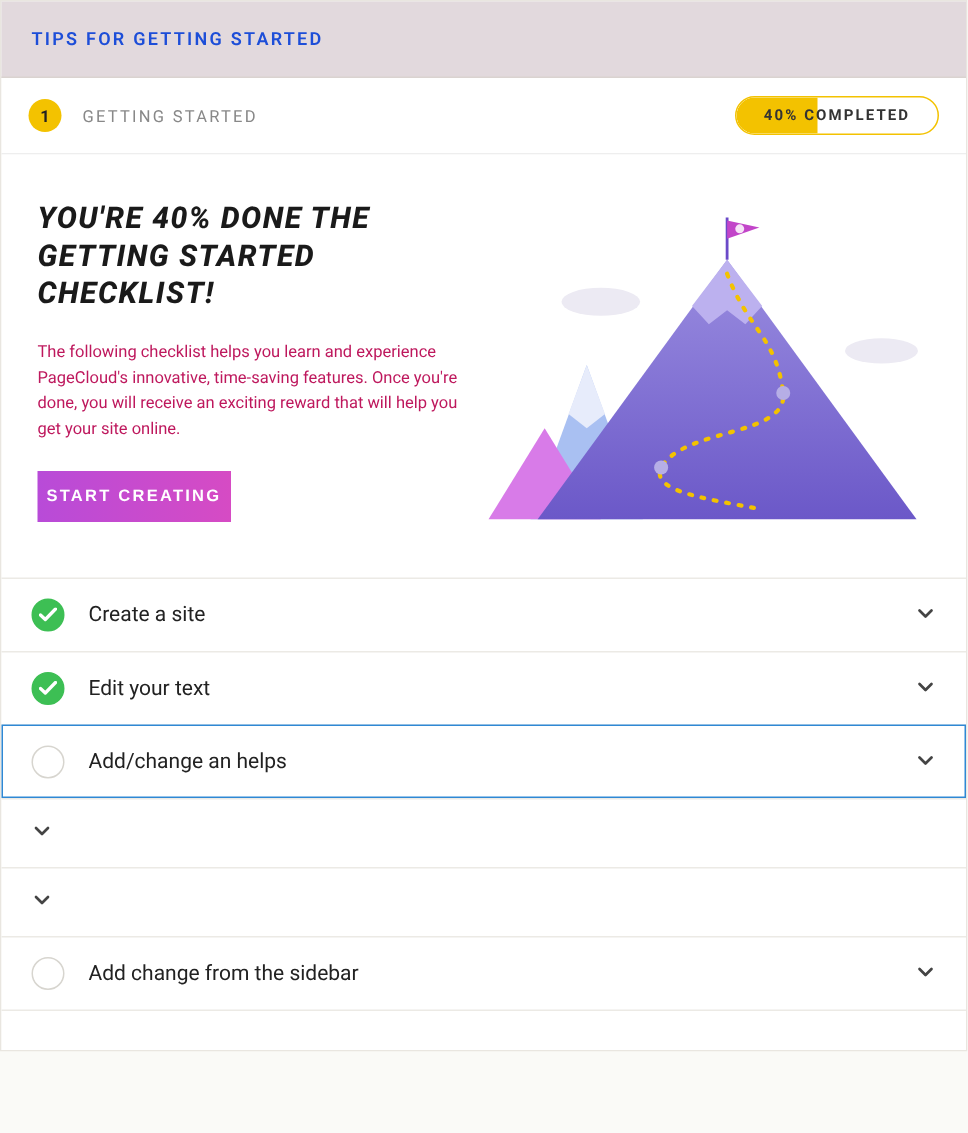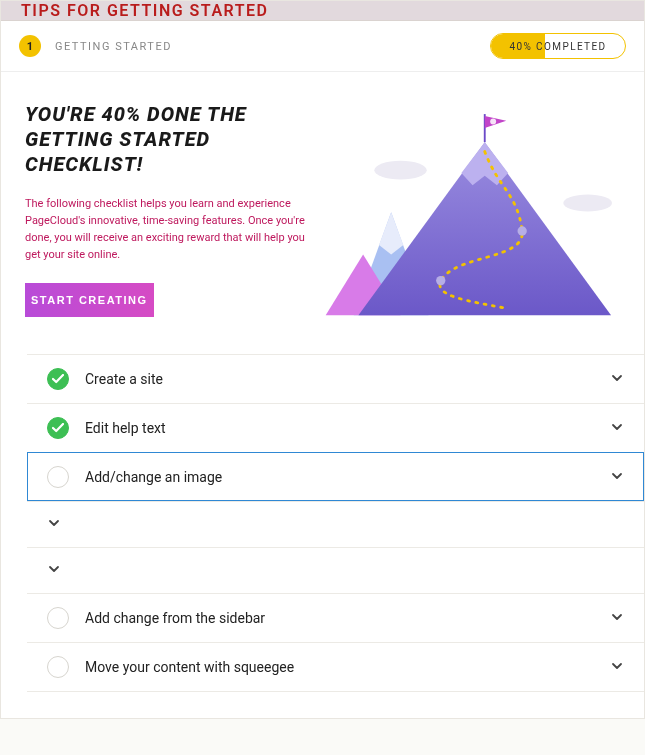--- a/index.html
+++ b/index.html
@@ -4,26 +4,26 @@
 <style>
   * { box-sizing: border-box; margin: 0; padding: 0; }
   body {
     font-family: -apple-system, BlinkMacSystemFont, "Segoe UI", Roboto, Helvetica, Arial, sans-serif;
     background: #fafaf7;
     color: #222;
     width: 645px;
   }
   .panel { border: 1px solid #e9e6e0; background:#fbfaf8; }
   .topbar {
-    padding: 0 20px;
+    padding: 18px 20px;
     background: #e2d9dd;
     border-bottom: 1px solid #dad3d0;
-    font-size: 16px;
+    font-size: 12px;
     letter-spacing: 1.5px;
-    color: #b91c1c;
+    color: #1d4ed8;
     font-weight: 600;
   }
   .stepbar {
     display:flex; align-items:center; justify-content:space-between;
     padding: 12px 18px;
     background:#fff;
     border-bottom:1px solid #eee;
   }
   .step-left { display:flex; align-items:center; gap:14px; }
   .step-badge {
@@ -34,21 +34,21 @@
   .step-label { font-size:11px; letter-spacing:1.5px; color:#888; font-weight:400; }
   .progress-pill {
     position:relative; width:136px; height:26px; border-radius:20px;
     border:1.5px solid #f3c200; overflow:hidden; background:#fff;
   }
   .progress-fill {
     position:absolute; left:0; top:0; bottom:0; width:40%; background:#f3c200; border-radius:20px 0 0 20px;
   }
   .progress-text {
     position:absolute; inset:0; display:flex; align-items:center; justify-content:center;
-    font-size:10px; letter-spacing:1.4px; color:#333; font-weight:400;
+    font-size:10px; letter-spacing:1.4px; color:#333; font-weight:700;
   }
 
   .hero { display:flex; gap:10px; padding:30px 24px 22px; background:#fff; }
   .hero-left { flex:0 0 48%; }
   .hero h1 {
     font-size:20px; line-height:1.25; letter-spacing:1px; font-weight:800; color:#1a1a1a;
     text-transform:uppercase;
     font-style:italic;
   }
   .hero p { margin-top:18px; font-size:11px; line-height:1.55; color:#be185d; max-width:290px; }
@@ -56,21 +56,21 @@
     margin-top:20px; display:inline-block; padding:11px 6px;
     background: linear-gradient(90deg,#b84bd8,#d64bc4);
     color:#fff; font-size:11px; letter-spacing:1.5px; font-weight:700;
     border:none; cursor:pointer;
   }
   .hero-right { flex:1; position:relative; min-height:230px; overflow:hidden; }
 
   .list { background:#fff; }
   .item {
     display:flex; align-items:center; justify-content:space-between;
-    padding:13px 20px; border-top:1px solid #eceae5; cursor:pointer;margin-left:26px;
+    padding:13px 20px; border-top:1px solid #eceae5; cursor:pointer;
   }
   .item-left { display:flex; align-items:center; gap:16px; }
   .status {
     width:22px; height:22px; border-radius:50%; border:1.5px solid #d7d5cf;
     display:flex; align-items:center; justify-content:center;
     flex-shrink:0;
   }
   .status.done { background:#3dbf54; border-color:#3dbf54; }
   .status.done svg { display:block; }
   .status svg { display:none; }
@@ -151,30 +151,30 @@
             <path d="M3 5 L7 9 L11 5" stroke="#444" stroke-width="1.8" fill="none" stroke-linecap="round" stroke-linejoin="round"></path>
           </svg></span>
       </div>
       <div class="item">
         <div class="item-left">
           <div class="status done">
             <svg width="12" height="10" viewBox="0 0 12 10">
               <path d="M1 5 L4.2 8 L11 1" stroke="#fff" stroke-width="2.2" fill="none" stroke-linecap="round" stroke-linejoin="round"></path>
             </svg>
           </div>
-          <span class="item-label">Edit help text</span>
+          <span class="item-label">Edit your text</span>
         </div>
         <span class="chev"><svg width="14" height="14" viewBox="0 0 14 14">
             <path d="M3 5 L7 9 L11 5" stroke="#444" stroke-width="1.8" fill="none" stroke-linecap="round" stroke-linejoin="round"></path>
           </svg></span>
       </div>
       <div class="item selected">
         <div class="item-left">
           <div class="status"></div>
-          <span class="item-label">Add/change an image</span>
+          <span class="item-label">Add/change an helps</span>
         </div>
         <span class="chev"><svg width="14" height="14" viewBox="0 0 14 14">
             <path d="M3 5 L7 9 L11 5" stroke="#444" stroke-width="1.8" fill="none" stroke-linecap="round" stroke-linejoin="round"></path>
           </svg></span>
       </div>
       <div class="item">
         <span class="chev"><svg width="14" height="14" viewBox="0 0 14 14">
             <path d="M3 5 L7 9 L11 5" stroke="#444" stroke-width="1.8" fill="none" stroke-linecap="round" stroke-linejoin="round"></path>
           </svg></span>
       </div>
@@ -185,25 +185,16 @@
       </div>
       <div class="item">
         <div class="item-left">
           <div class="status"></div>
           <span class="item-label">Add change from the sidebar</span>
         </div>
         <span class="chev"><svg width="14" height="14" viewBox="0 0 14 14">
             <path d="M3 5 L7 9 L11 5" stroke="#444" stroke-width="1.8" fill="none" stroke-linecap="round" stroke-linejoin="round"></path>
           </svg></span>
       </div>
-      <div class="item">
-        <div class="item-left">
-          <div class="status"></div>
-          <span class="item-label">Move your content with squeegee</span>
-        </div>
-        <span class="chev"><svg width="14" height="14" viewBox="0 0 14 14">
-            <path d="M3 5 L7 9 L11 5" stroke="#444" stroke-width="1.8" fill="none" stroke-linecap="round" stroke-linejoin="round"></path>
-          </svg></span>
-      </div>
       <div class="item"></div>
     </div>
 
 </div>
 
 </body></html>

